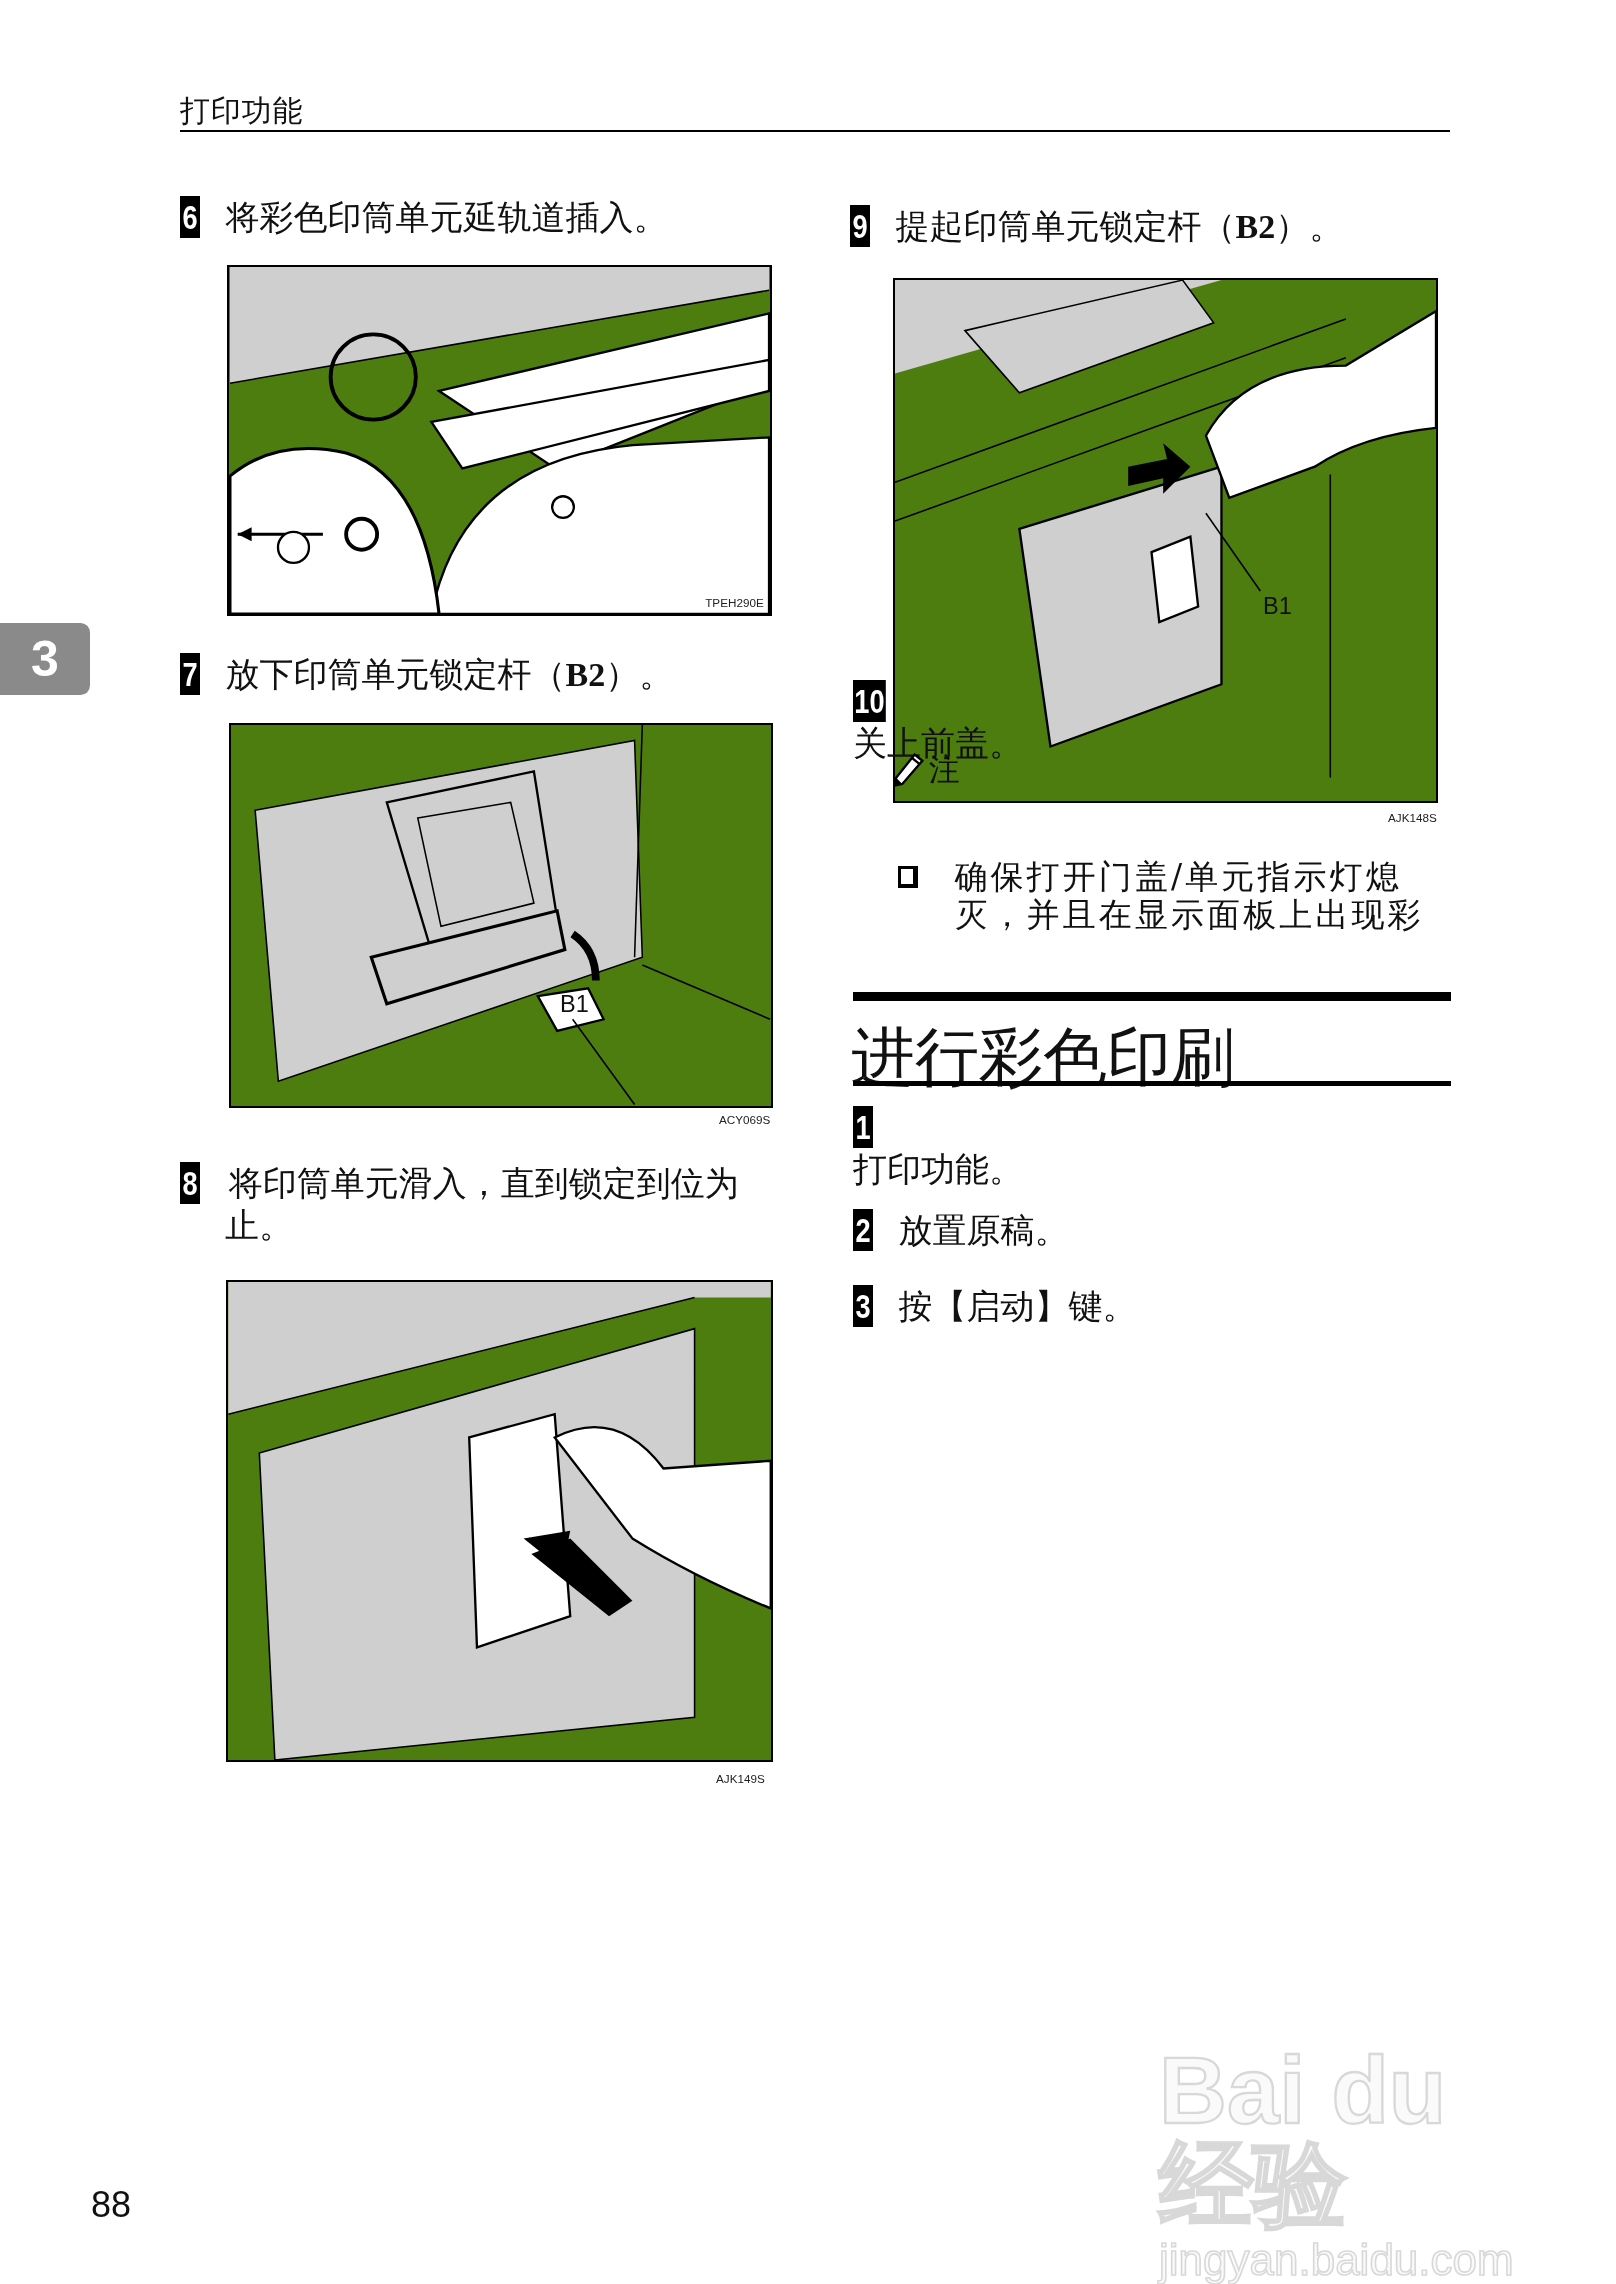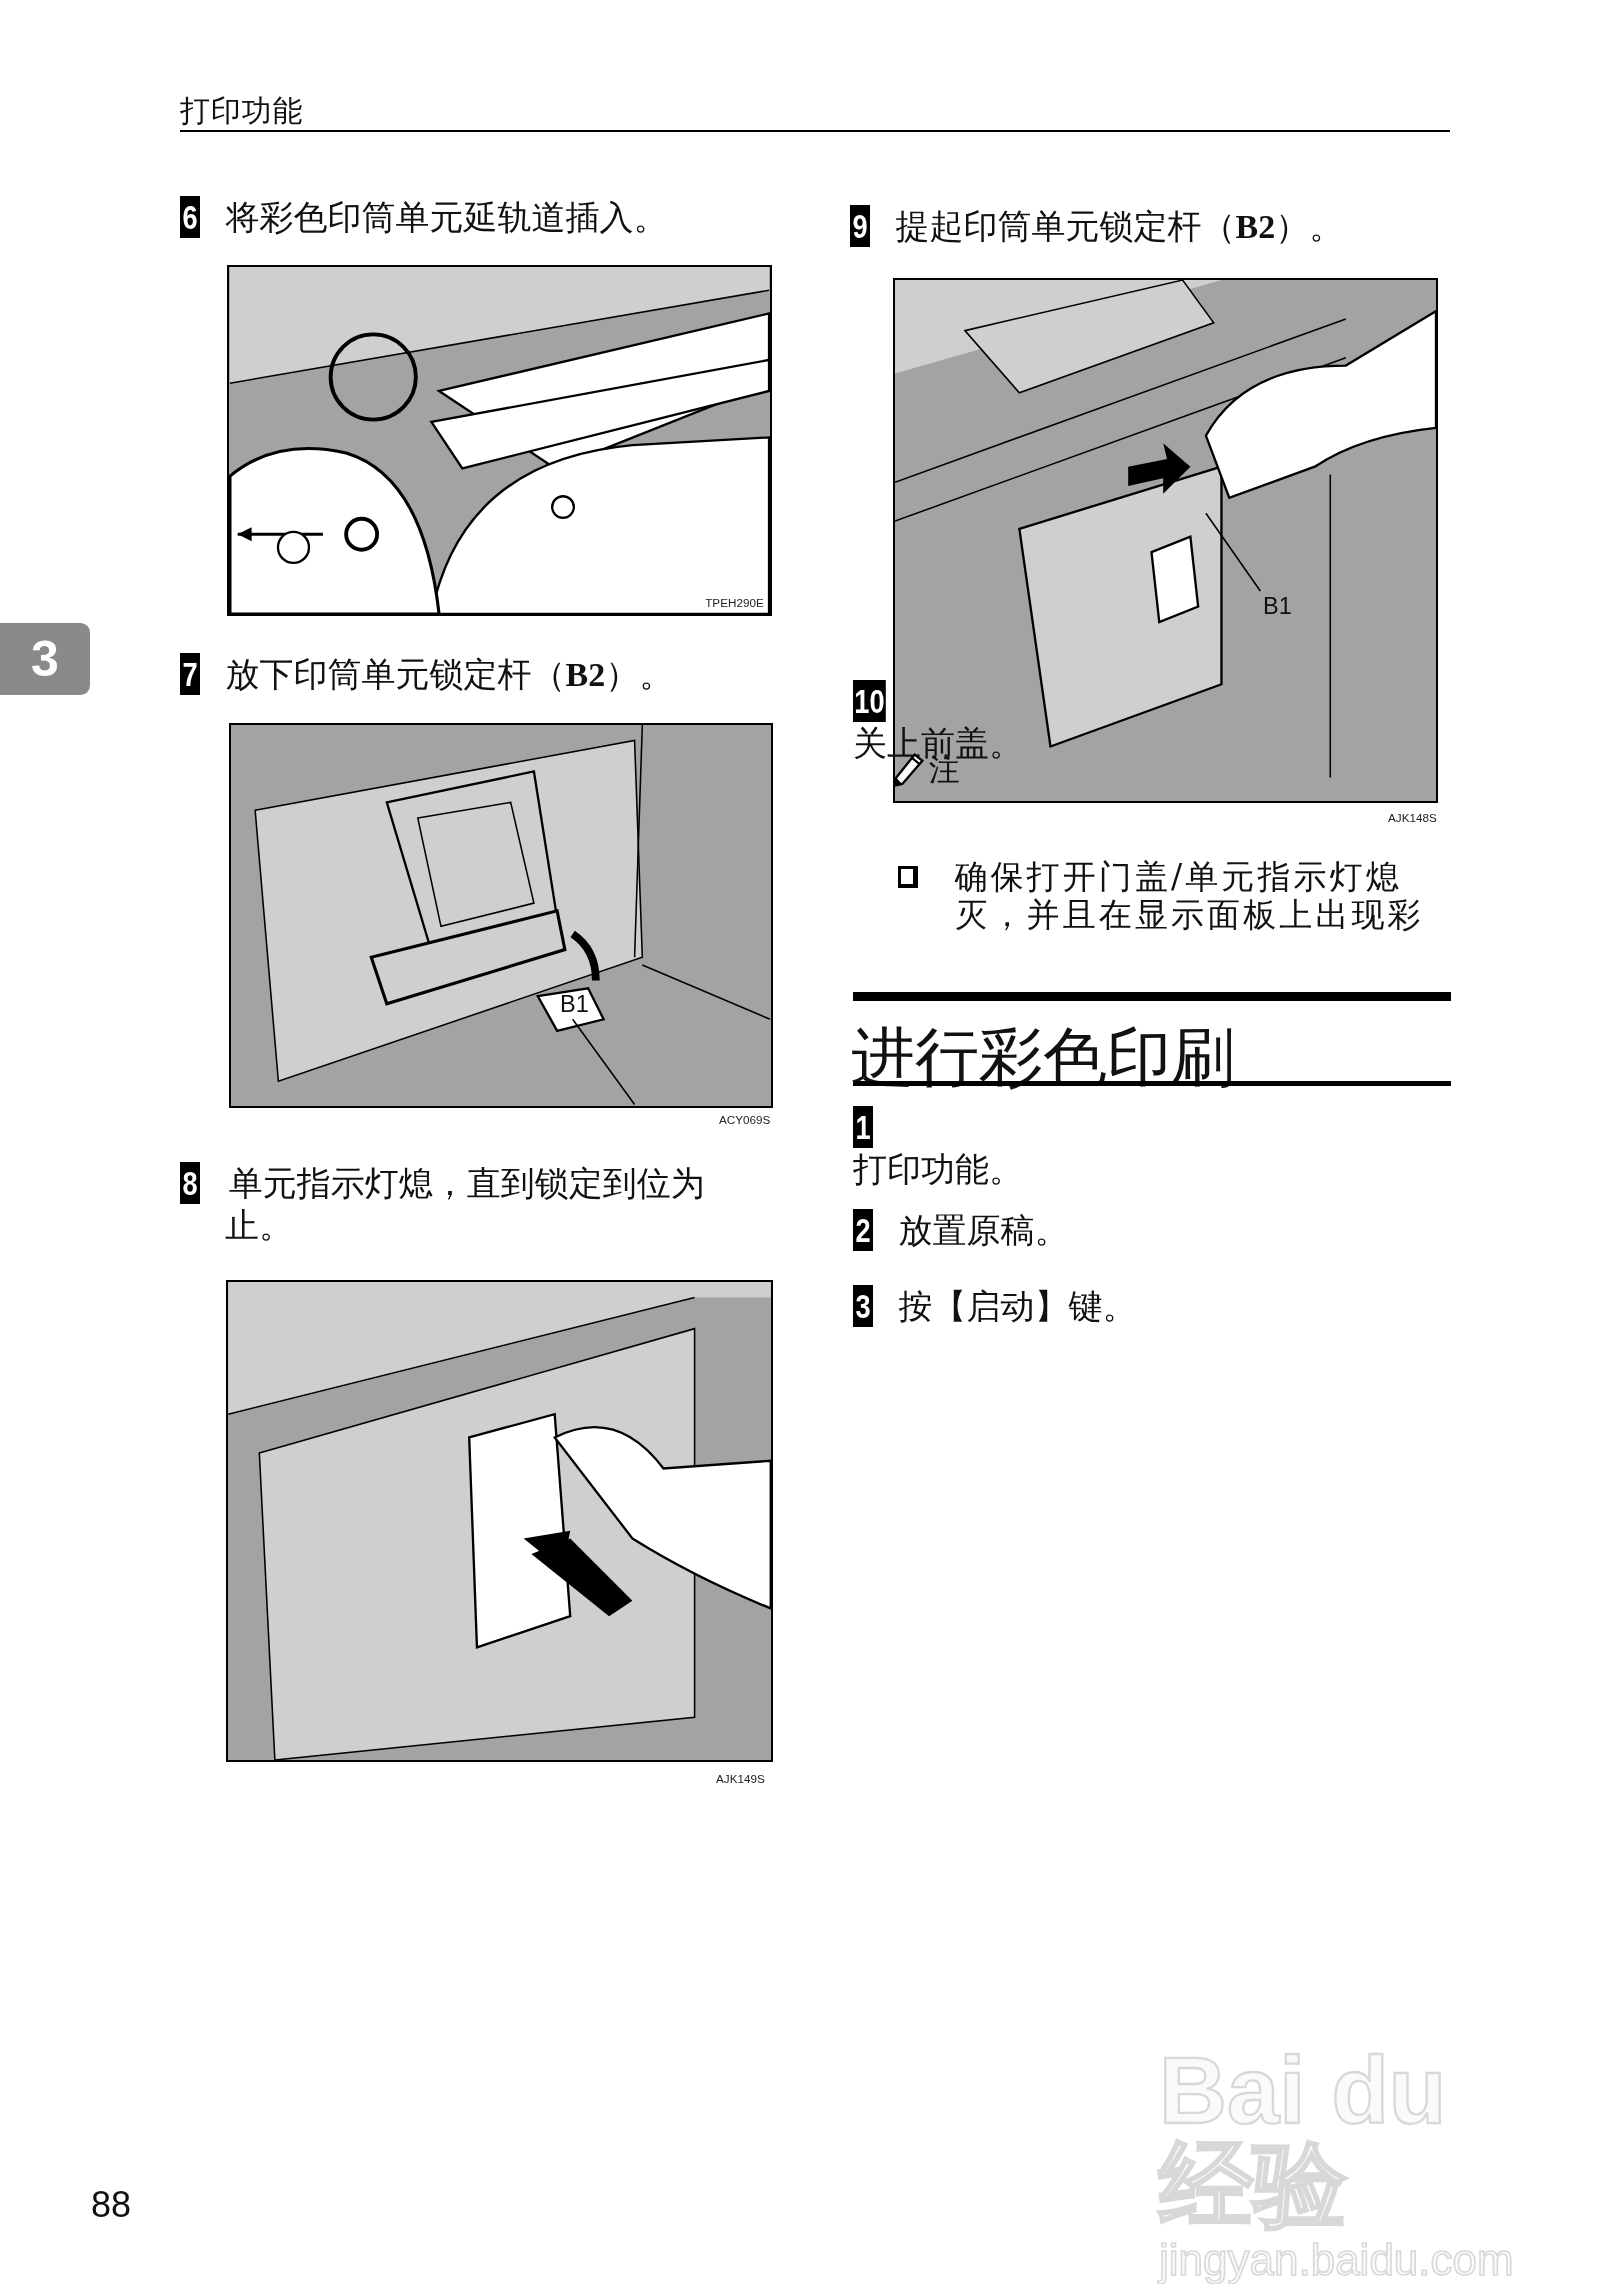--- a/index.html
+++ b/index.html
@@ -9,21 +9,21 @@
   .header-title{left:180px;top:91px;font-size:30px;font-family:"DejaVu Sans",sans-serif;font-weight:300;letter-spacing:0.8px;}
   .header-rule{left:180px;top:130px;width:1270px;height:2.3px;background:#000;}
   .chapter-tab{left:0;top:623px;width:90px;height:72px;background:#8a8a8a;border-radius:0 9.4px 9.4px 0;
                color:#fff;font-family:"Liberation Sans",sans-serif;font-weight:bold;font-size:50px;
                display:flex;align-items:center;justify-content:center;}
   .step{display:flex;align-items:flex-start;font-size:34px;line-height:42px;}
   .badge{background:#000;color:#fff;font-family:"Liberation Sans",sans-serif;font-weight:bold;
          font-size:34px;line-height:42px;min-width:22px;padding:0 1.6px;text-align:center;margin-right:20.4px;
          transform:scaleX(0.8);transform-origin:left center;}
   .step-text b{font-family:"Liberation Serif",serif;}
-  .figure{border:2.3px solid #000;background:#a3a3a3;box-sizing:border-box;overflow:hidden;}
+  .figure{border:2.3px solid #000;background:#4d7c0f;box-sizing:border-box;overflow:hidden;}
   .figure svg{display:block;width:100%;height:100%;}
   .fig-label{font-family:"Liberation Sans",sans-serif;font-size:11.7px;color:#222;}
   .note-head{display:flex;align-items:center;font-size:31px;}
   .bullet-box{width:20.4px;height:22px;border:3.1px solid #000;border-right-width:5.5px;border-bottom-width:4.7px;box-sizing:border-box;margin-right:36px;margin-top:7.8px;flex:none;}
   .note-item{display:flex;font-size:33px;line-height:38px;letter-spacing:3.1px;width:595px;}
   .section-rule-thick{height:9.4px;background:#000;}
   .section-rule{height:4.7px;background:#000;}
   .section-title{font-size:64px;font-family:"DejaVu Sans",sans-serif;font-weight:300;}
   .page-number{left:91px;top:2184px;font-family:"Liberation Sans",sans-serif;font-size:36px;text-align:right;}
   .watermark{left:1159px;top:2044px;width:368px;height:196px;color:#e6e6e6;font-family:"Liberation Sans",sans-serif;}
@@ -81,21 +81,21 @@
     <line x1="530" y1="0" x2="520" y2="300" stroke="#000" stroke-width="2"></line>
     <line x1="530" y1="310" x2="695" y2="380" stroke="#000" stroke-width="2"></line>
   </svg>
   <span class="abs" style="left:329px;top:266px;font-family:'Liberation Sans',sans-serif;font-size:23.5px;">B1</span>
 </div>
 <span class="abs fig-label" style="left:719px;top:1113px;">ACY069S</span>
 
 <div class="abs" style="left:180px;top:1162px;">
   <div class="step">
     <span class="badge" style="margin-right:23.5px;">8</span>
-    <span class="step-text">单元指示灯熄，直到锁定到位为</span>
+    <span class="step-text">将印筒单元滑入，直到锁定到位为</span>
   </div>
   <div class="step" style="padding-left:45px;">
     <span class="step-text">止。</span>
   </div>
 </div>
 <div class="abs figure" style="left:226px;top:1280px;width:547px;height:482px;">
   <svg viewBox="0 0 698 615">
     <polygon points="0,170 600,20 698,20 698,0 0,0" fill="#cfcfcf"></polygon>
     <line x1="0" y1="170" x2="600" y2="20" stroke="#000" stroke-width="2"></line>
     <polygon points="40,220 600,60 600,560 60,615" fill="#cfcfcf" stroke="#000" stroke-width="2"></polygon>

